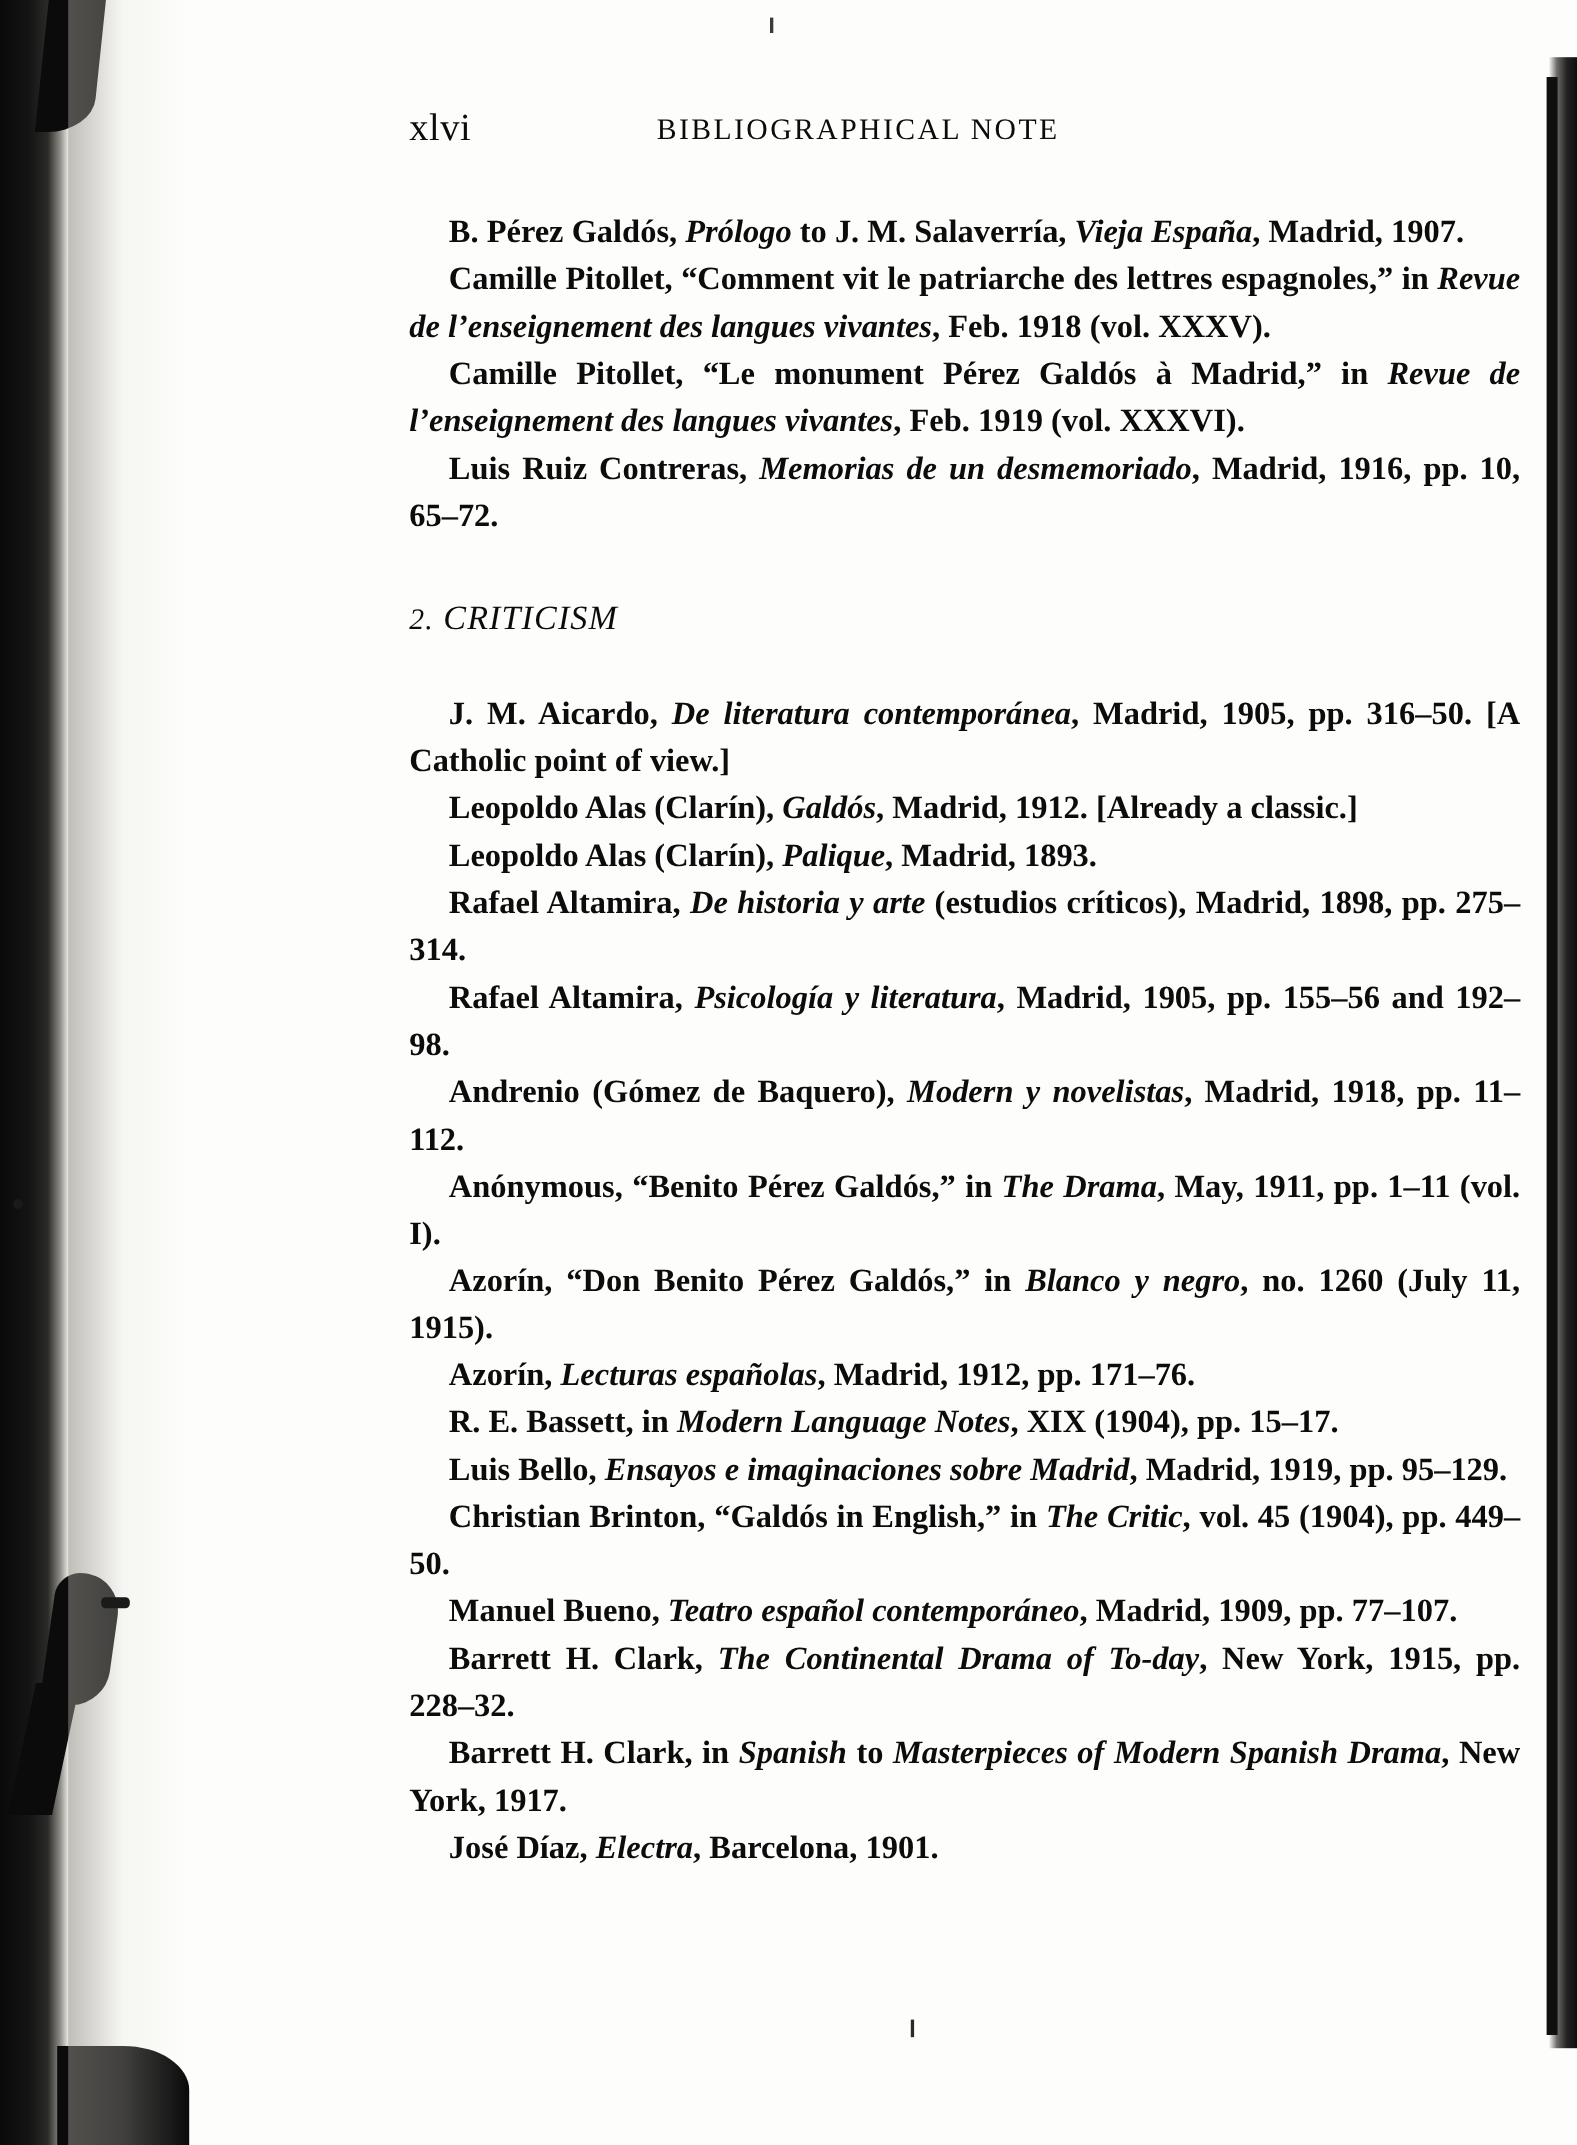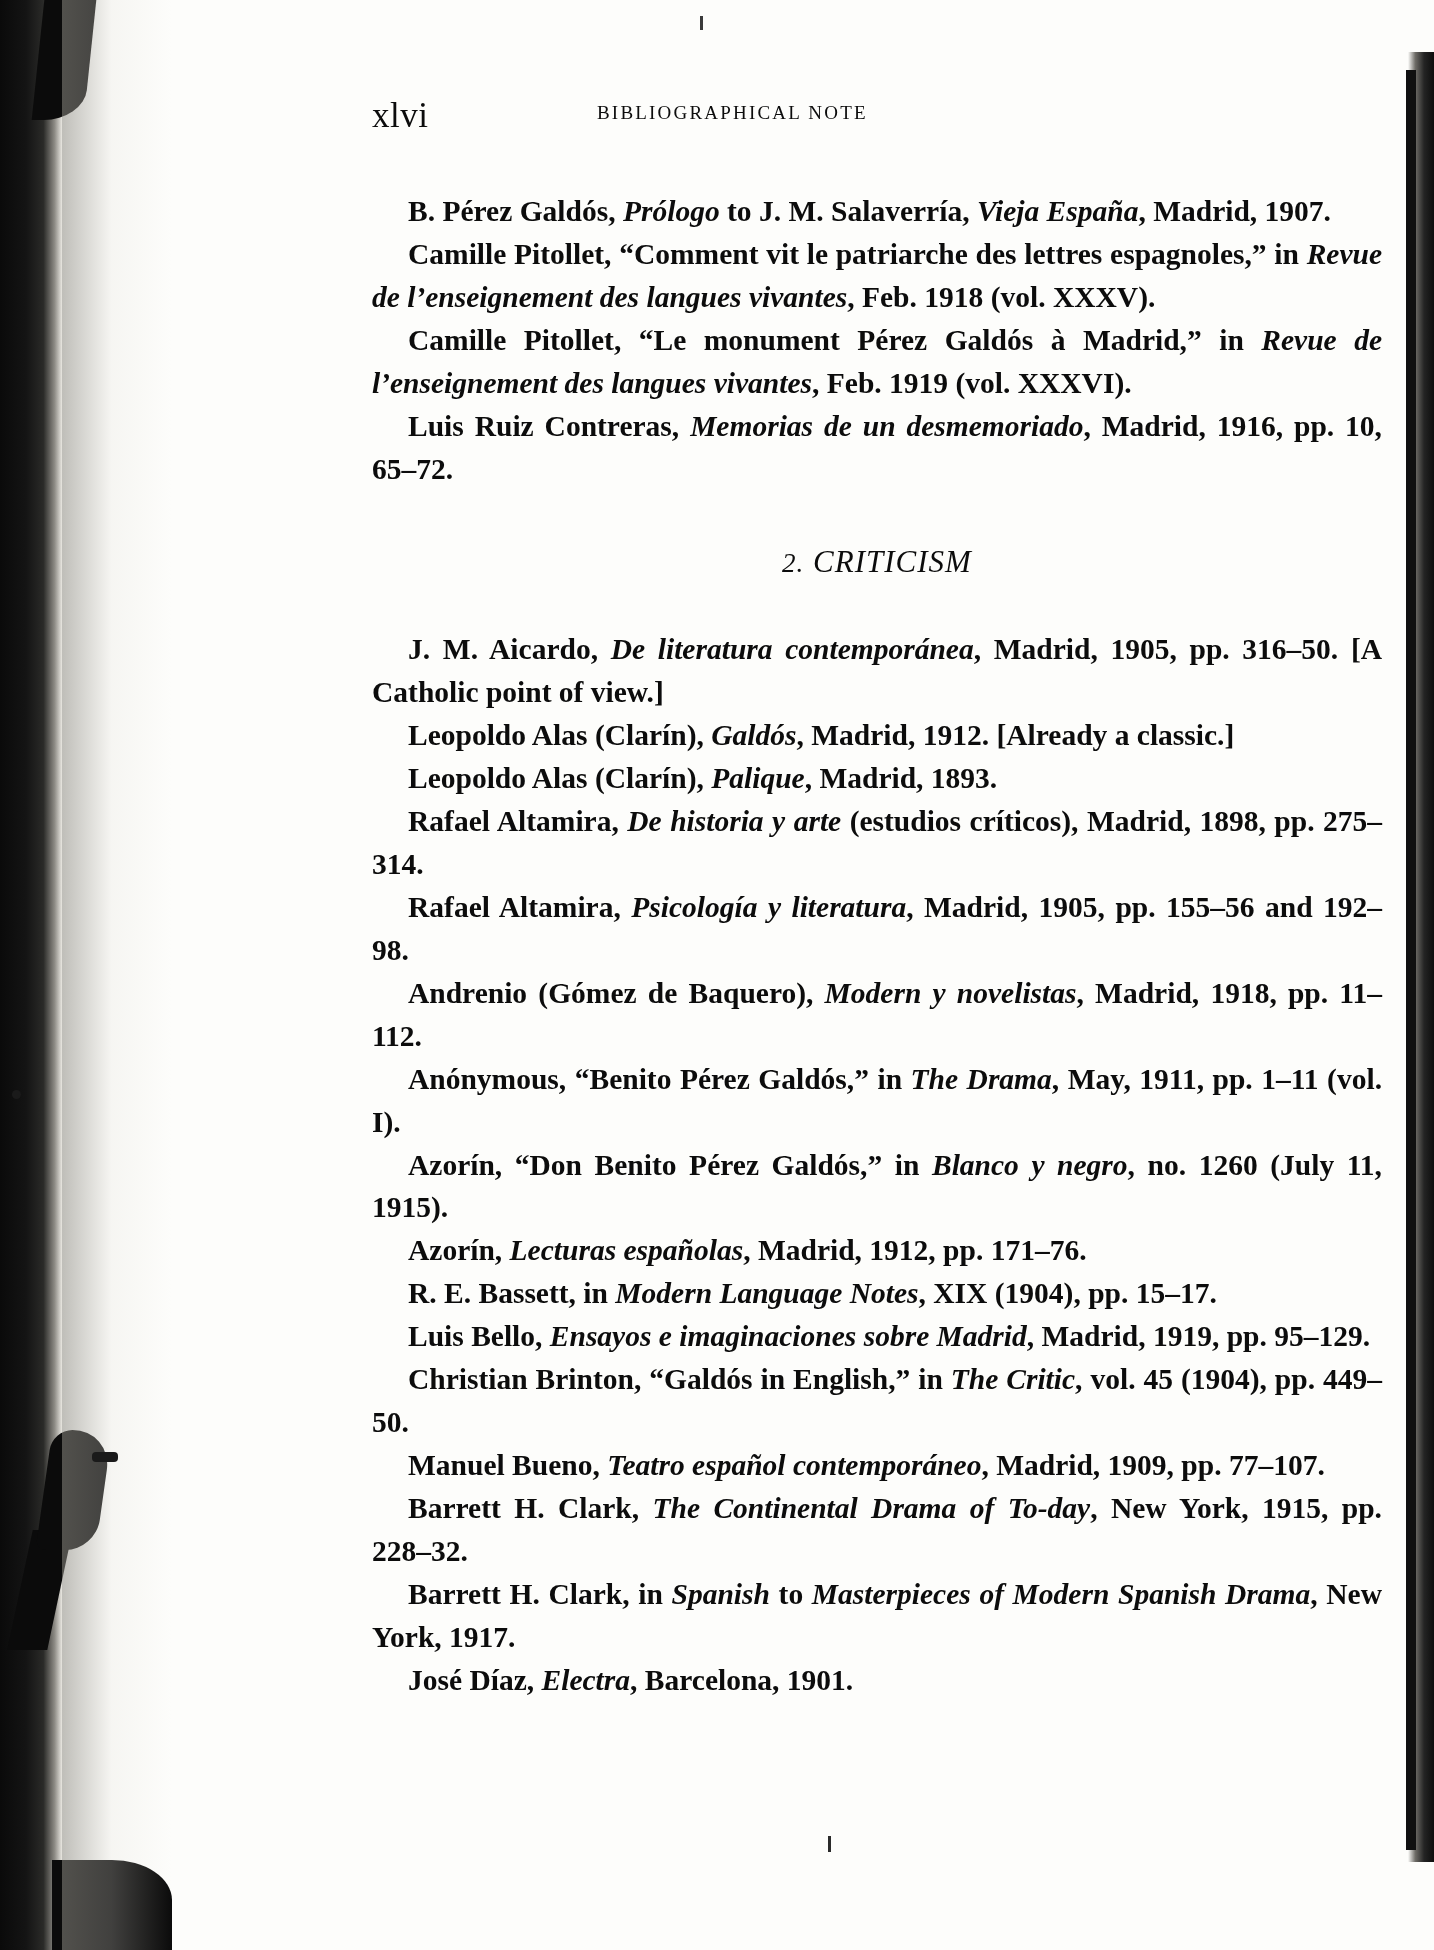--- a/index.html
+++ b/index.html
@@ -75,42 +75,42 @@
   }
   .folio {
     position: absolute;
     left: 0; top: 0;
     font-size: 35px;
     letter-spacing: 0.5px;
   }
   .head-title {
     position: absolute;
     left: 225px; top: 6px;
-    font-size: 19px;
+    font-size: 27px;
     letter-spacing: 2.2px;
     text-align: right;
   }
 
   .entries {
     margin-top: 48px;
     font-size: 29.5px;
     line-height: 1.455;
     text-align: justify;
     text-justify: inter-word;
     font-weight: bold;
   }
   .entry {
     text-indent: 36px;
     margin: 0;
     hyphens: manual;
   }
   .entry i { font-style: italic; }
 
   .section-head {
-    text-align: center;
+    text-align: left;
     font-style: italic;
     font-size: 31px;
     letter-spacing: 1px;
     margin: 54px 0 46px 0;
   }
   .section-head .num { font-style: italic; font-size: 27px; }
 
   .bottom-tick {
     position: absolute;
     left: 828px;

